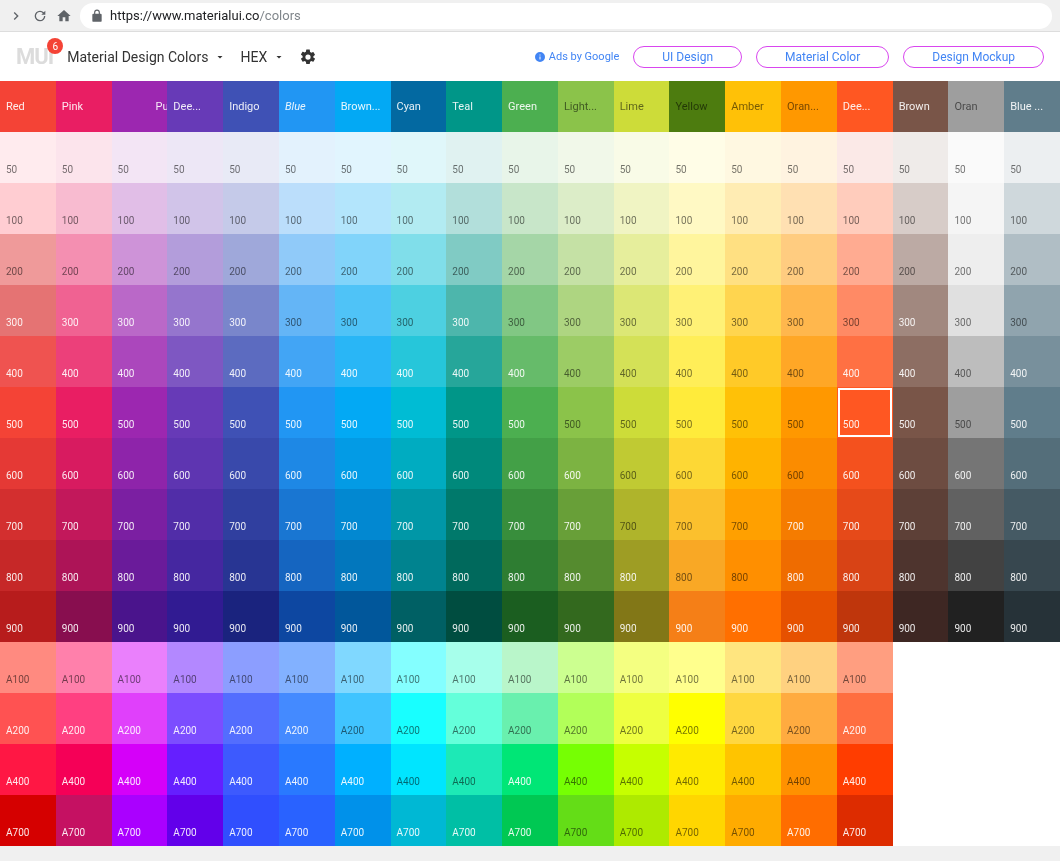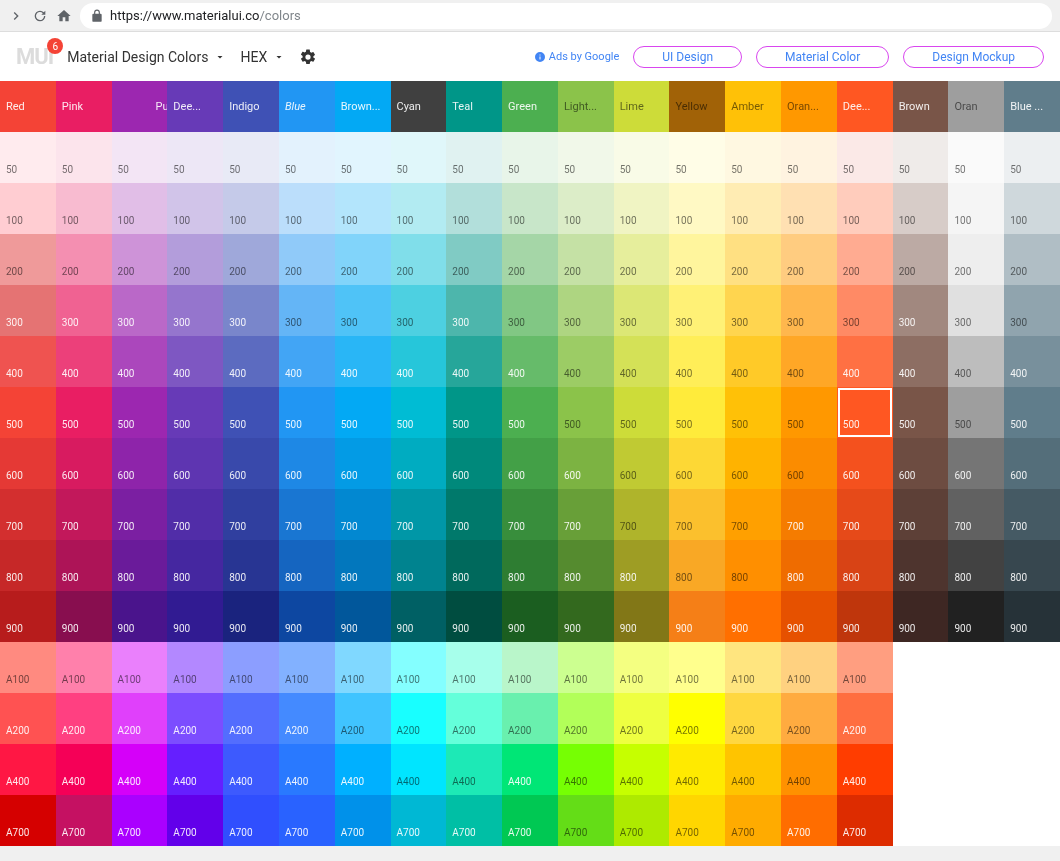--- a/index.html
+++ b/index.html
@@ -86,26 +86,26 @@
   </div>
 
   <div class="palette" id="palette">
       <div class="cell hdr dark" style="background: rgb(244, 67, 54);">Red</div>
       <div class="cell hdr dark" style="background: rgb(233, 30, 99);">Pink</div>
       <div class="cell hdr dark" style="background: rgb(156, 39, 176); padding-left: 44px;">Purple</div>
       <div class="cell hdr dark" style="background: rgb(103, 58, 183);">Dee...</div>
       <div class="cell hdr dark" style="background: rgb(63, 81, 181);">Indigo</div>
       <div class="cell hdr dark" style="background: rgb(33, 150, 243); font-style: italic;">Blue</div>
       <div class="cell hdr dark" style="background: rgb(3, 169, 244);">Brown...</div>
-      <div class="cell hdr dark" style="background: #404040;">Cyan</div>
+      <div class="cell hdr dark" style="background: #0369a1;">Cyan</div>
       <div class="cell hdr dark" style="background: rgb(0, 150, 136);">Teal</div>
       <div class="cell hdr dark" style="background: rgb(76, 175, 80);">Green</div>
       <div class="cell hdr light" style="background: rgb(139, 195, 74);">Light...</div>
       <div class="cell hdr light" style="background: rgb(205, 220, 57);">Lime</div>
-      <div class="cell hdr light" style="background: #a16207;">Yellow</div>
+      <div class="cell hdr light" style="background: #4d7c0f;">Yellow</div>
       <div class="cell hdr light" style="background: rgb(255, 193, 7);">Amber</div>
       <div class="cell hdr light" style="background: rgb(255, 152, 0);">Oran...</div>
       <div class="cell hdr dark" style="background: rgb(255, 87, 34);">Dee...</div>
       <div class="cell hdr dark" style="background: rgb(121, 85, 72);">Brown</div>
       <div class="cell hdr light" style="background: rgb(158, 158, 158);">Oran</div>
       <div class="cell hdr dark" style="background: rgb(96, 125, 139);">Blue ...</div>
       <div class="cell light" style="background: rgb(255, 235, 238);">50</div>
       <div class="cell light" style="background: rgb(252, 228, 236);">50</div>
       <div class="cell light" style="background: rgb(243, 229, 245);">50</div>
       <div class="cell light" style="background: rgb(237, 231, 246);">50</div>

